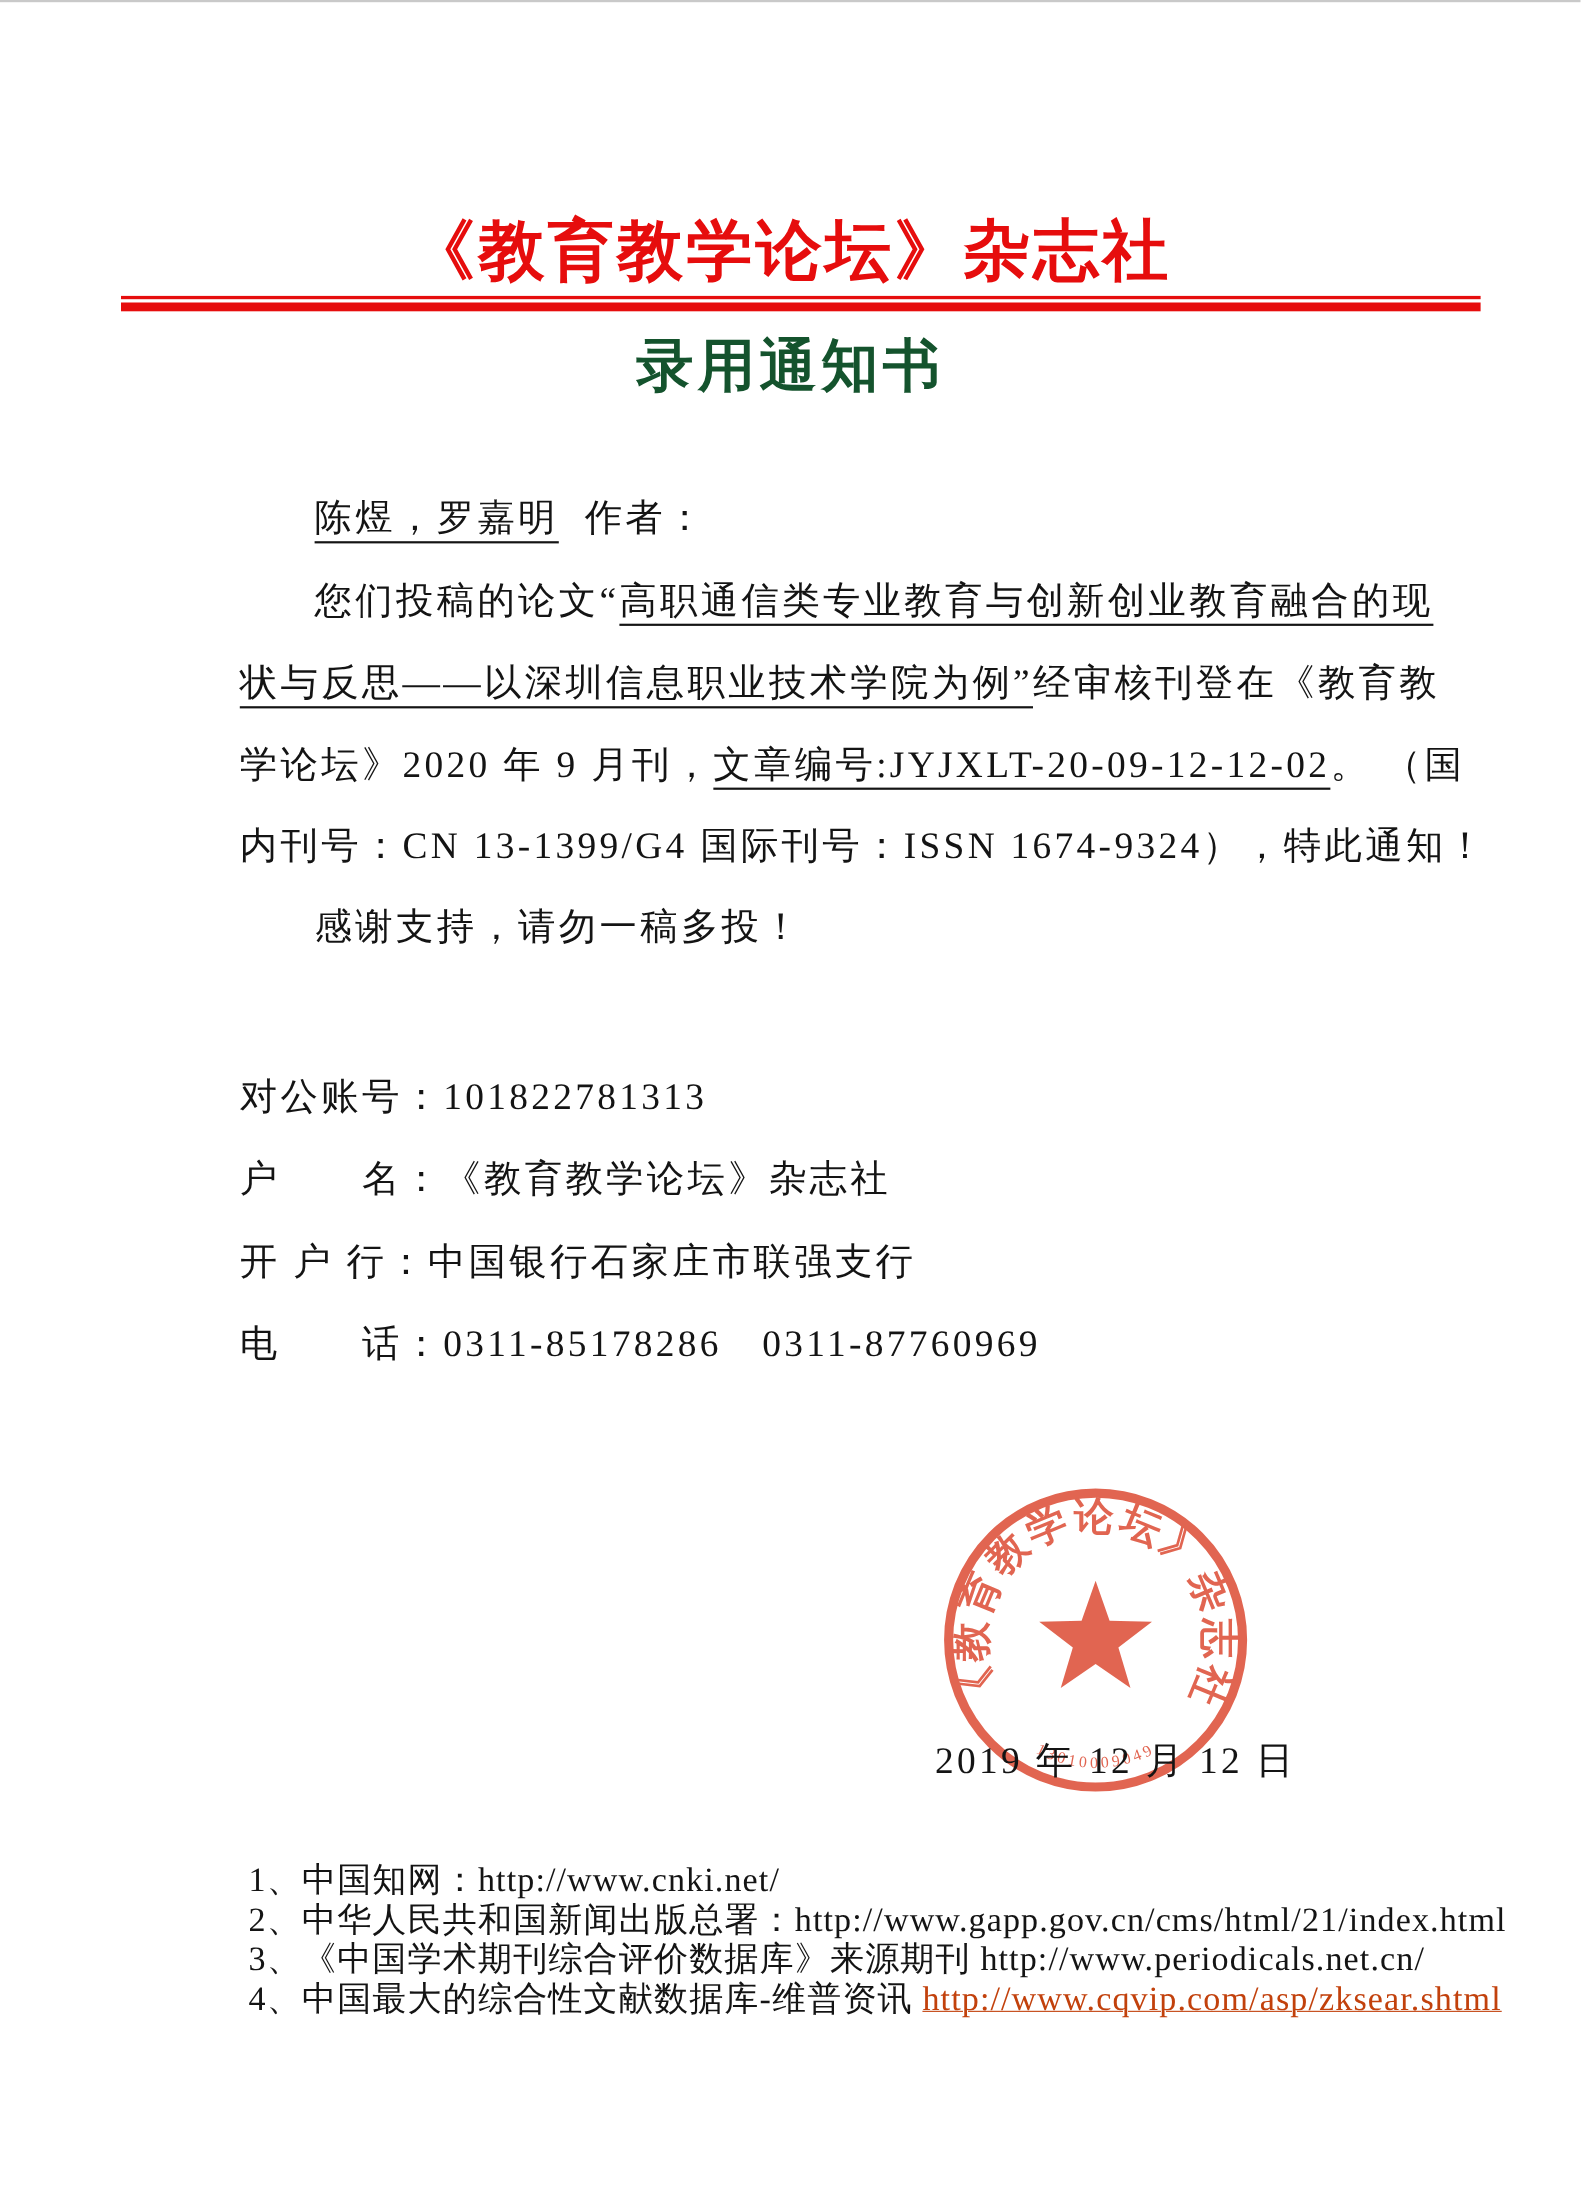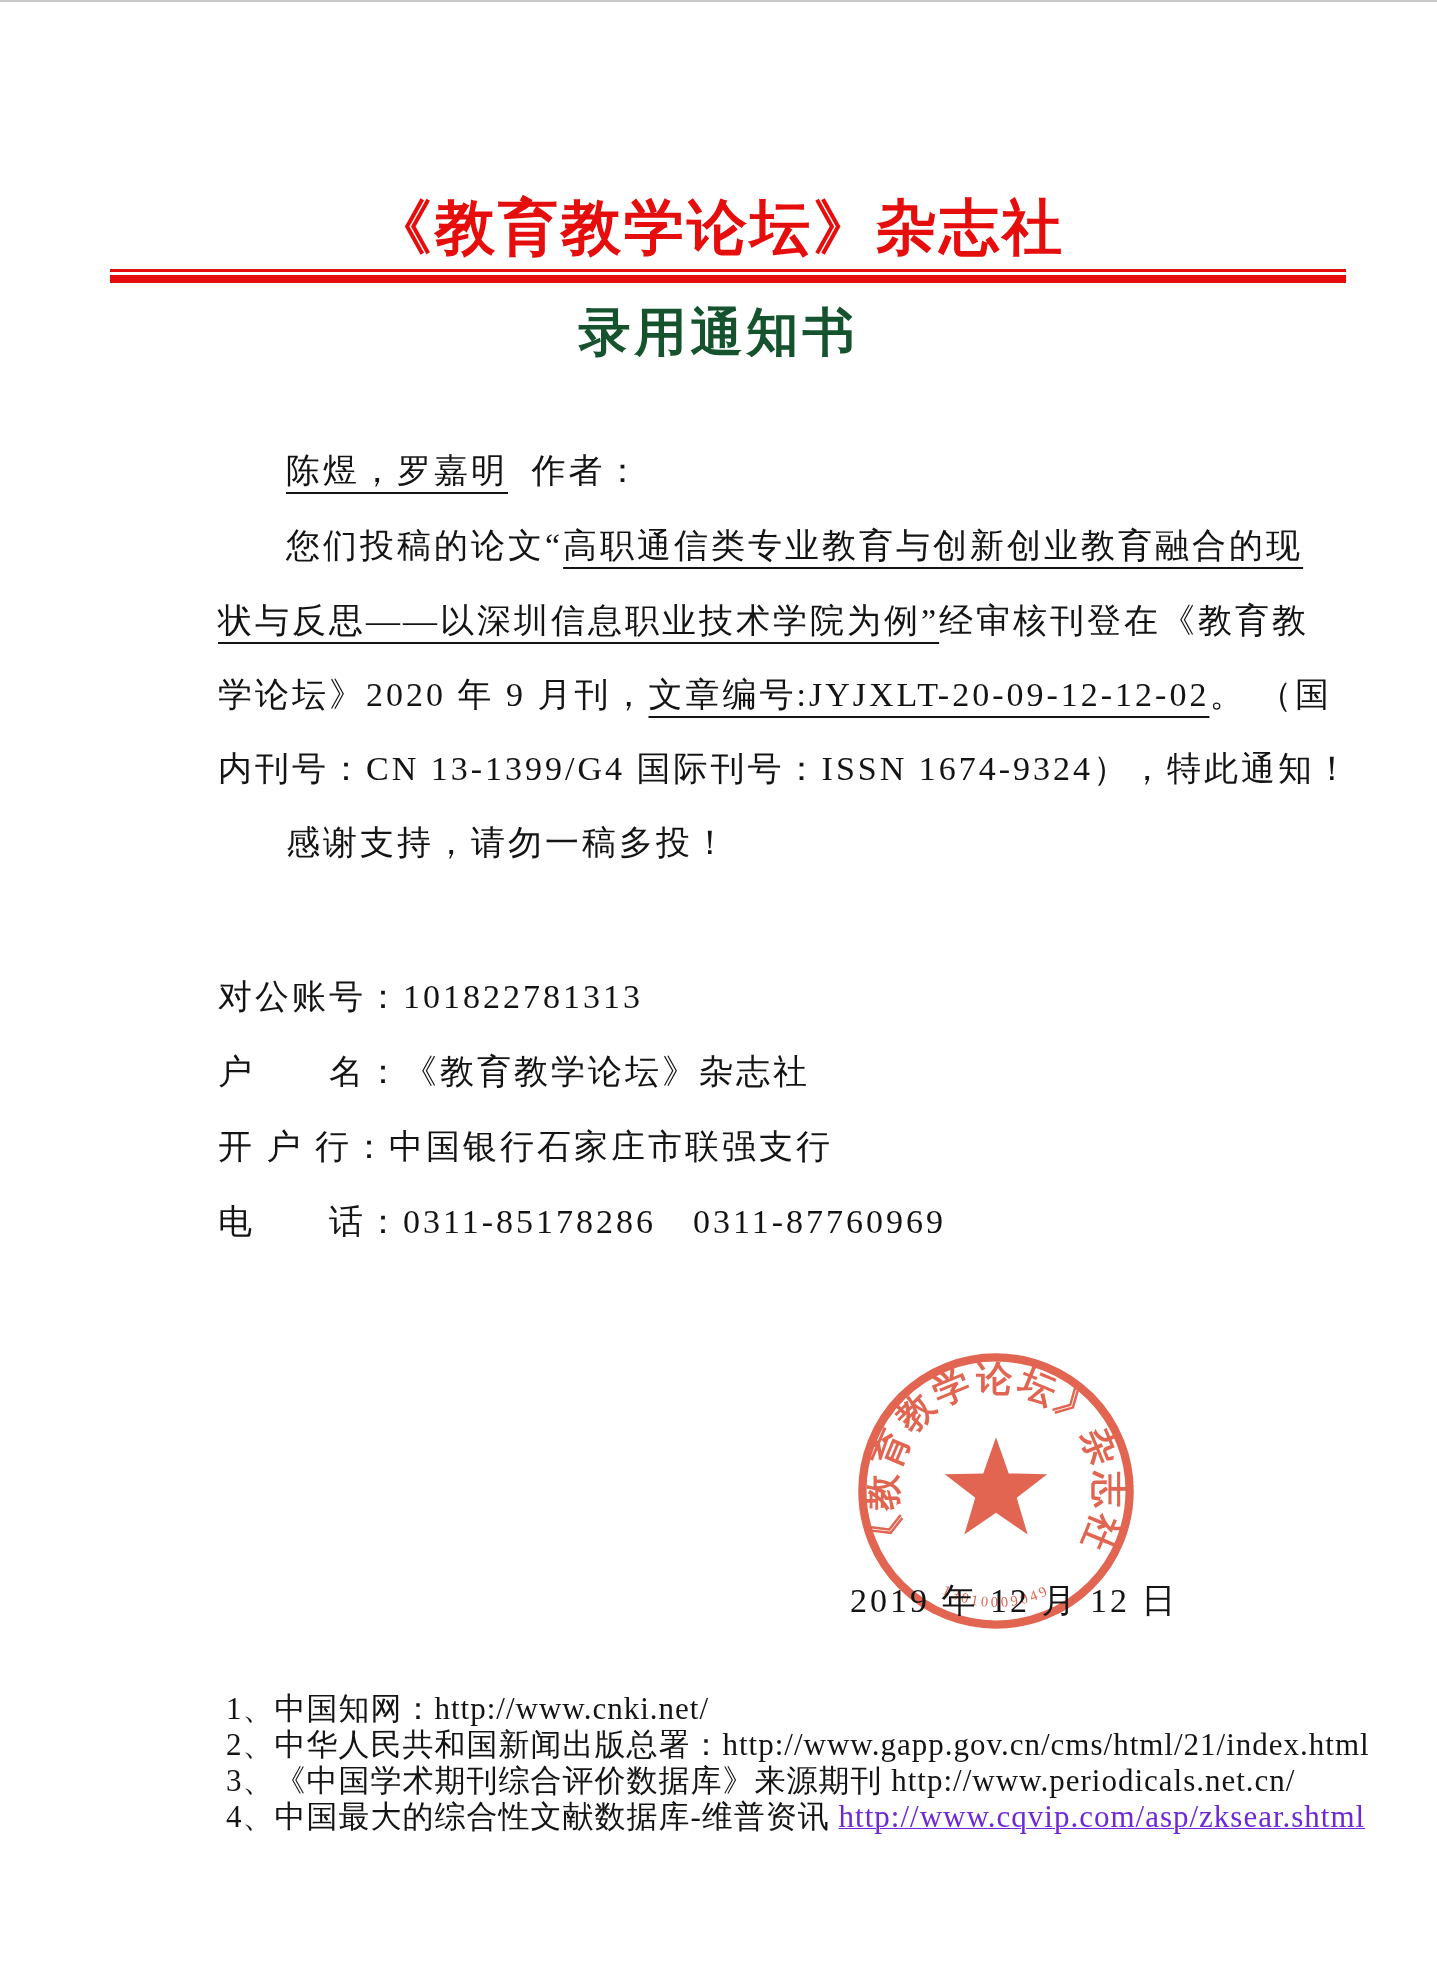--- a/index.html
+++ b/index.html
@@ -62,21 +62,21 @@
     width:290px; height:290px;
     z-index:2; opacity:0.87;
   }
   
   .footer-row {
     position:absolute; left:226px;
     font-size:31px; letter-spacing:1px;
     white-space:nowrap; z-index:3;
   }
   .fr1 { top:1686px; } .fr2 { top:1722px; } .fr3 { top:1758px; } .fr4 { top:1794px; }
-  .hyperlink { color:#6d28d9; text-decoration:underline; text-decoration-thickness:1px; }
+  .hyperlink { color:#c2410c; text-decoration:underline; text-decoration-thickness:1px; }
 </style>
 </head>
 <body>
 
 <div class="page">
 
   <div class="org-title">《教育教学论坛》杂志社</div>
   <div class="rule">
     <div class="thin"></div>
     <div class="gap"></div>

